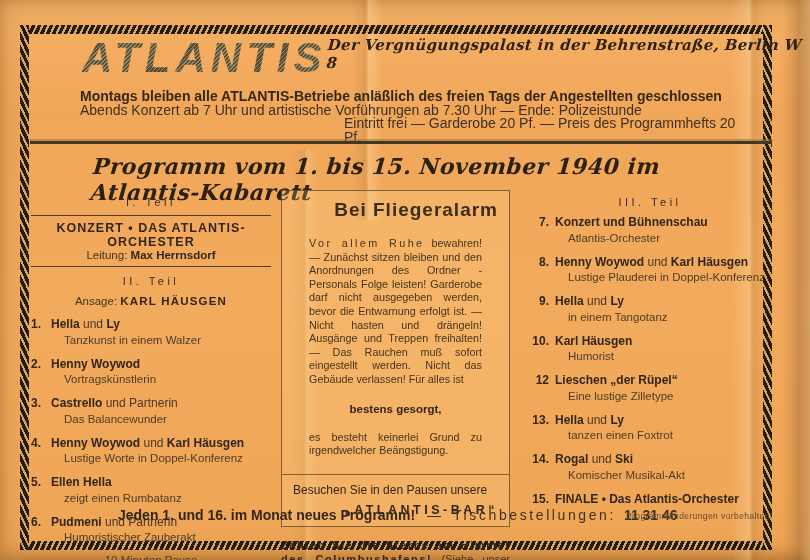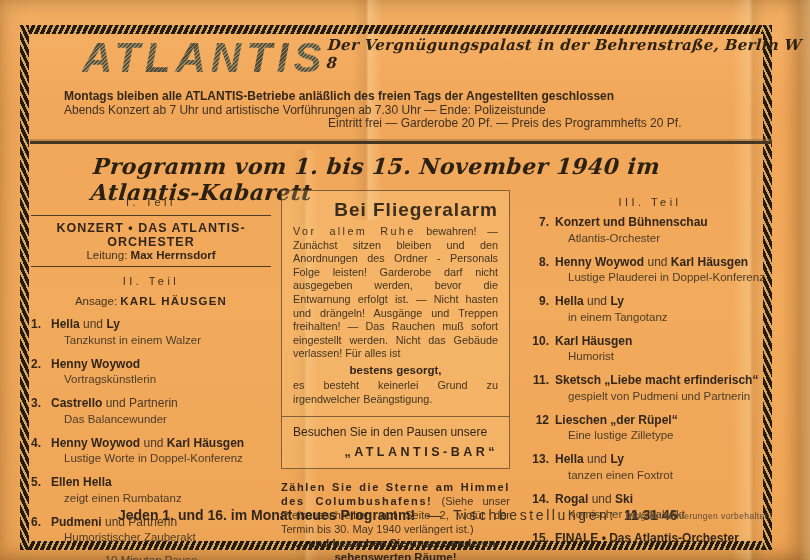--- a/index.html
+++ b/index.html
@@ -21,21 +21,21 @@
   .rope.left{left:20px;} .rope.right{left:763px;}
 
   
   .logo-row{position:absolute;left:82px;top:36px;display:flex;align-items:flex-end;}
   .logo{font-style:italic;font-weight:700;font-size:42px;line-height:44px;letter-spacing:5px;color:#6a5f45;text-shadow:1px 1px 0 rgba(50,40,20,.35);}
   @supports (-webkit-background-clip:text){
     .logo{background:repeating-linear-gradient(135deg,#554b34 0 1.6px,#968965 1.6px 2.8px);-webkit-background-clip:text;background-clip:text;-webkit-text-fill-color:transparent;text-shadow:none;}
   }
   .script{font-family:"DejaVu Serif",serif;font-style:italic;font-weight:700;color:#2d2213;}
   .tagline{font-size:15px;transform:skewX(-4deg);padding-bottom:8px;letter-spacing:.3px;}
-  .info{position:absolute;left:64px;top:90px;width:660px;font-size:12px;line-height:13.5px;color:#3d3020;}
+  .info{position:absolute;left:80px;top:90px;width:660px;font-size:14px;line-height:13.5px;color:#3d3020;}
   .info .b{font-weight:700;color:#34281a;}
   .sp2{letter-spacing:2.2px;}
   .info .l4{margin-left:264px;}
   .heavyrule{position:absolute;left:30px;top:141px;width:742px;height:3px;background:#453624;box-shadow:0 -2px 0 rgba(150,115,60,.55);}
   .banner{position:absolute;left:92px;top:153px;width:640px;font-size:22px;letter-spacing:.4px;transform:skewX(-5deg);color:#2b2113;}
 
   
   .col{position:absolute;top:196px;}
   .col-left{left:31px;width:240px;}
   .col-right{left:529px;width:242px;}
@@ -55,21 +55,21 @@
   .col-right .prog-item .num{flex-basis:26px;text-align:right;padding-right:6px;box-sizing:border-box;}
   .pbody{flex:1;}
   .ptitle .bb{font-weight:700;color:#32261a;}
   .ptitle .rr{color:#473827;}
   .psub{font-size:11.5px;color:#4c3c27;margin-left:13px;margin-top:1px;}
   .pause{text-align:center;font-size:11.5px;color:#4c3c27;margin-top:4px;}
 
   
   .alarm-box{border:1.2px solid rgba(90,70,40,.75);background:rgba(255,220,150,.22);padding:8px 11px 9px;}
   .alarm-title{text-align:right;font-size:19px;font-weight:700;color:#3a2d1c;letter-spacing:1px;margin-bottom:4px;}
-  .alarm-body{font-size:10.8px;line-height:13.6px;color:#43341f;text-align:justify;margin:0;}
+  .alarm-body{font-size:10.8px;line-height:13.6px;color:#43341f;text-align:justify;margin:16px;}
   .spaced{letter-spacing:2.4px;}
   .alarm-center{text-align:center;font-weight:700;font-size:11.5px;color:#32261a;margin:3px 0;}
   .alarm-divider{border-top:1.2px solid rgba(90,70,40,.75);margin:10px -11px 8px;}
   .bar1{font-weight:400;font-size:12px;color:#32261a;}
   .bar2{text-align:right;font-weight:700;font-size:12.5px;letter-spacing:3.5px;color:#32261a;margin-top:6px;}
   .stars{margin-top:12px;font-size:11px;line-height:13.8px;color:#43341f;text-align:justify;}
   .stars .intro{font-weight:700;letter-spacing:1.6px;color:#32261a;}
   .stars-closing{font-weight:700;text-align:center;font-size:11.5px;color:#32261a;margin-top:1px;}
 
   
@@ -207,27 +207,20 @@
           </div>
         </div>
         <div class="prog-item">
           <span class="num">10.</span>
           <div class="pbody">
             <div class="ptitle"><span class="bb">Karl Häusgen</span></div>
             <div class="psub">Humorist</div>
           </div>
         </div>
         <div class="prog-item">
-          <span class="num">11.</span>
-          <div class="pbody">
-            <div class="ptitle"><span class="bb">Sketsch „Liebe macht erfinderisch“</span></div>
-            <div class="psub">gespielt von Pudmeni und Partnerin</div>
-          </div>
-        </div>
-        <div class="prog-item">
           <span class="num">12</span>
           <div class="pbody">
             <div class="ptitle"><span class="bb">Lieschen „der Rüpel“</span></div>
             <div class="psub">Eine lustige Zilletype</div>
           </div>
         </div>
         <div class="prog-item">
           <span class="num">13.</span>
           <div class="pbody">
             <div class="ptitle"><span class="bb">Hella</span><span class="rr"> und </span><span class="bb">Ly</span></div>

